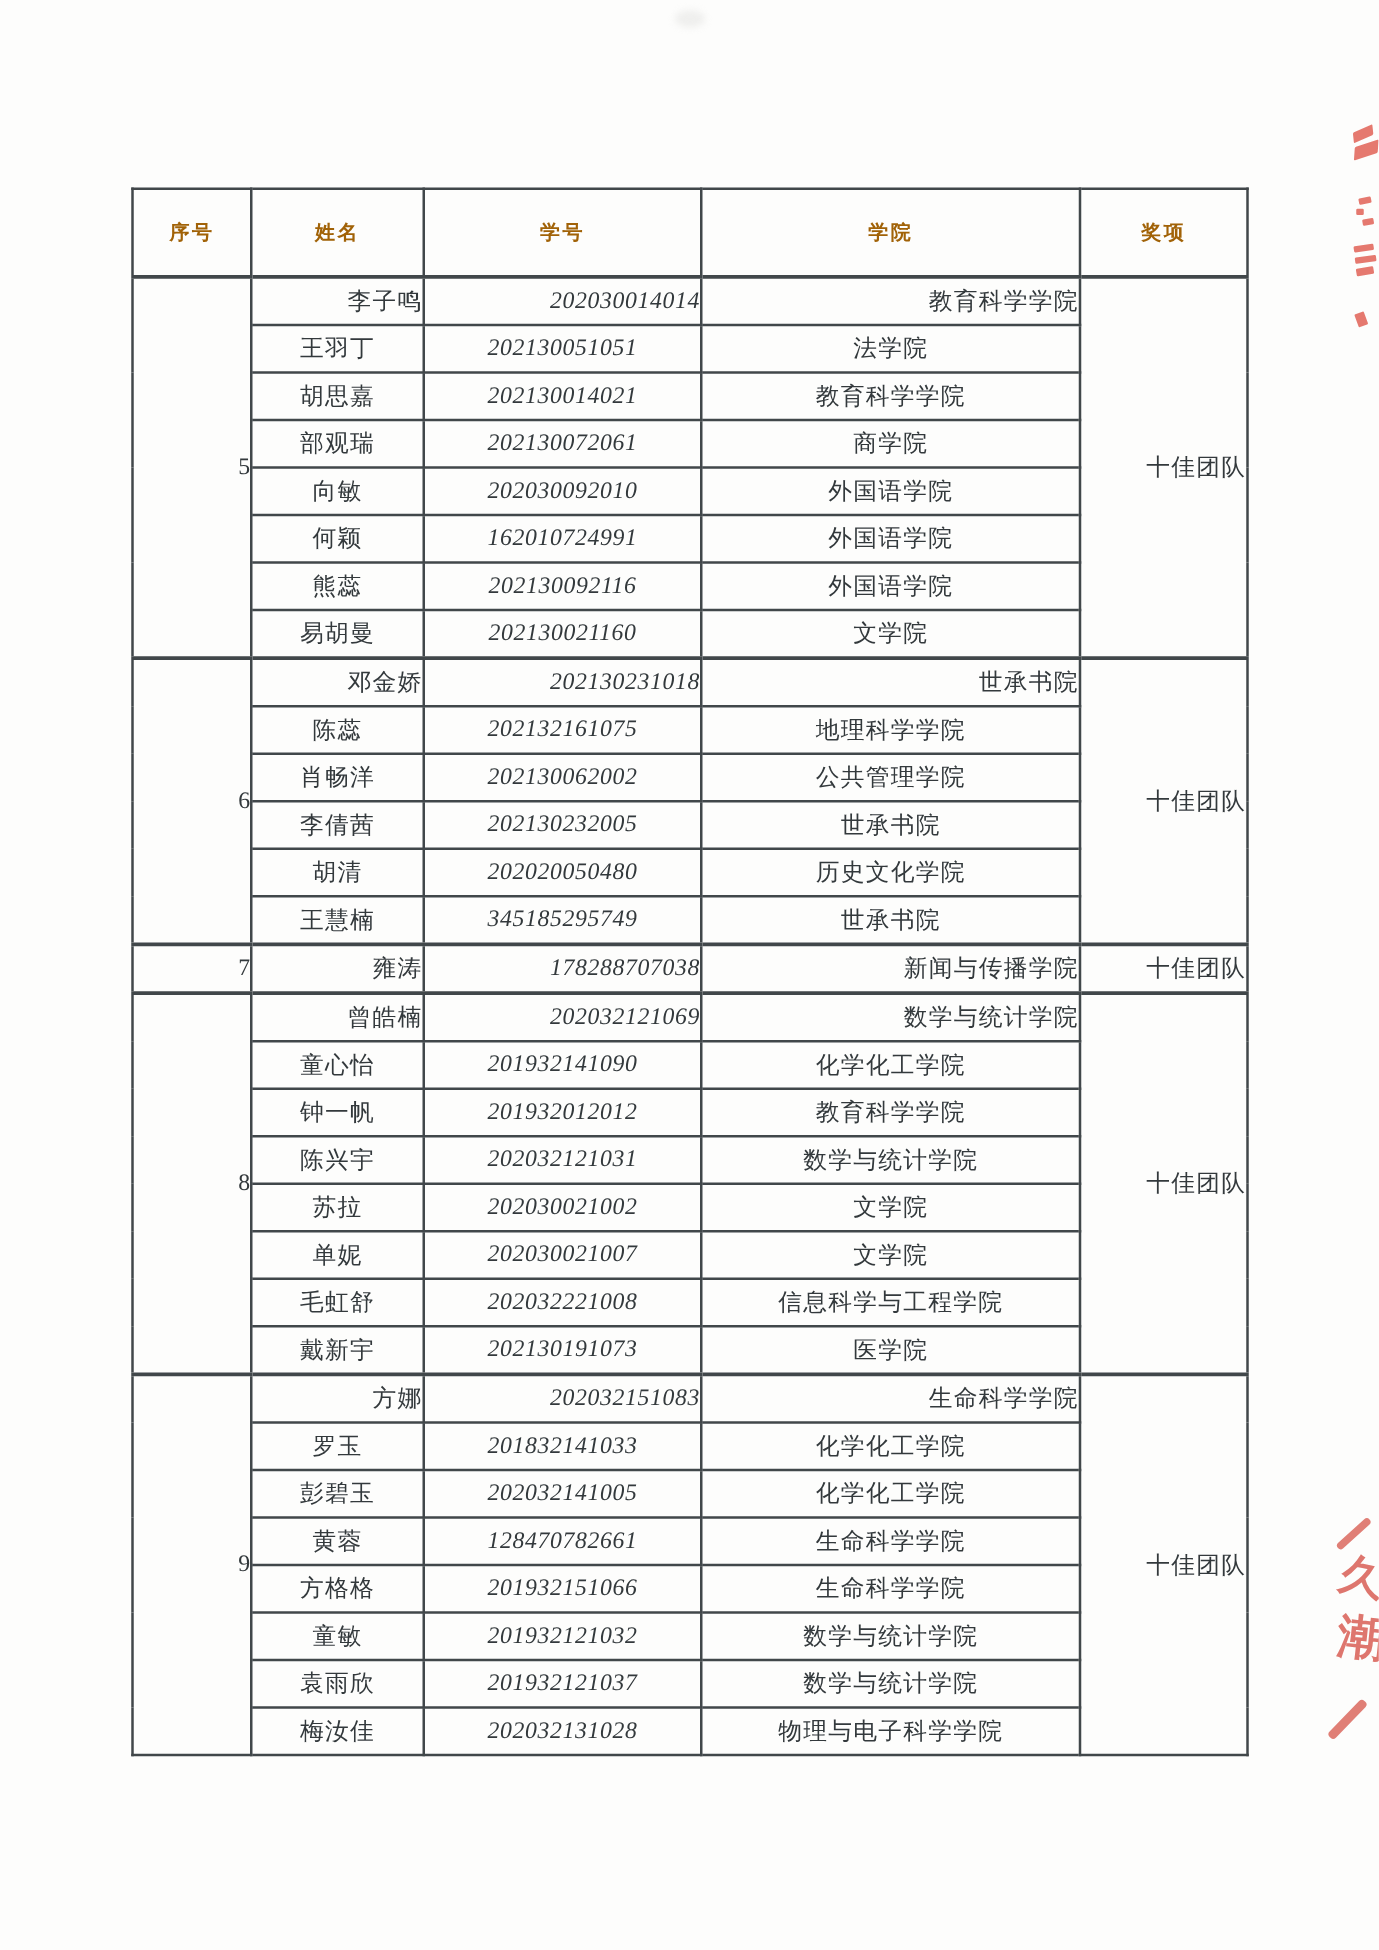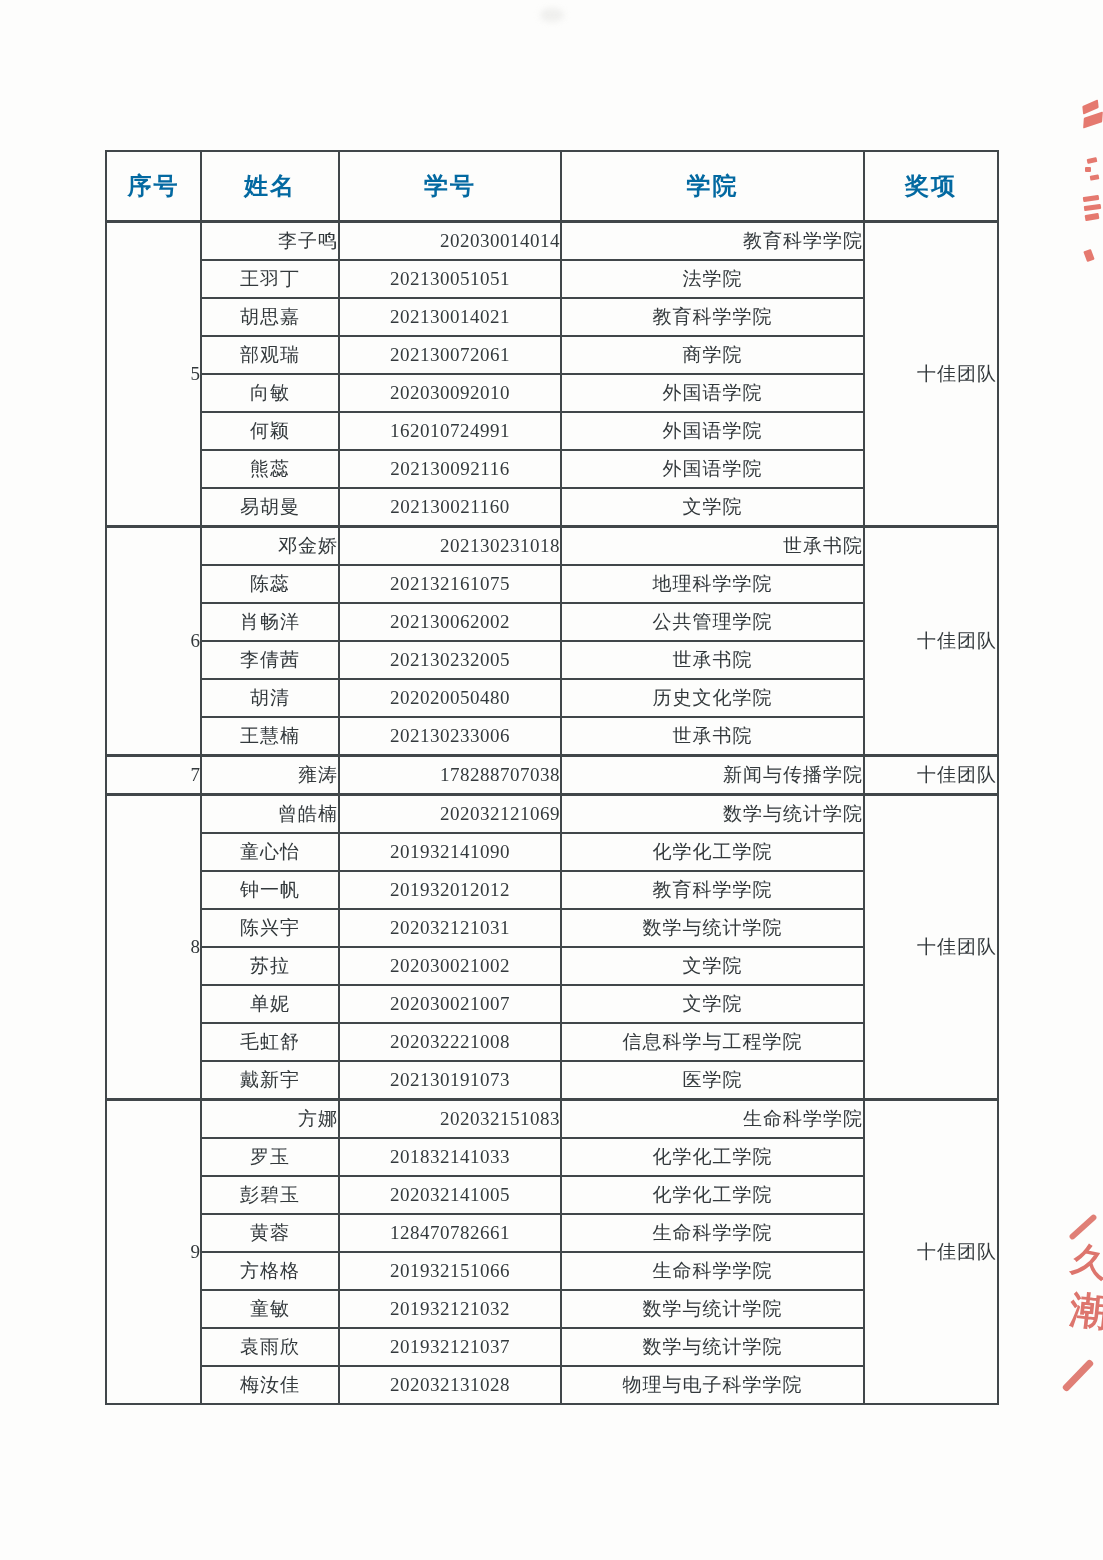--- a/index.html
+++ b/index.html
@@ -43,42 +43,43 @@
     border: 2px solid #41474a;
     text-align: center;
     vertical-align: middle;
     padding: 0;
     background: transparent;
     overflow: hidden;
     white-space: nowrap;
   }
   table.awards th {
     height: 68px;
-    font-size: 24px;
+    font-size: 16px;
     font-weight: 700;
     letter-spacing: 2px;
-    color: #0369a1;
+    color: #a16207;
     border-bottom-width: 3px;
   }
   table.awards td {
     height: 36px;
     font-size: 19px;
     color: #33393c;
   }
   table.awards tr.group-start td {
     border-top-width: 3px;
     text-align: right;
   }
   td.col-no {
     font-size: 18px;
     font-family: "Liberation Serif", "DejaVu Serif", serif;
   }
   td.col-id {
     font-size: 20px;
     letter-spacing: 0.5px;
+    font-style: italic;
   }
   td.col-name, td.col-college, td.col-award {
     letter-spacing: 1px;
   }
   .footer {
     position: absolute;
     left: 0;
     right: 0;
     top: 1566px;
     text-align: left;
@@ -211,21 +212,21 @@
           <td class="col-id">202130232005</td>
           <td class="col-college">世承书院</td>
         </tr>
         <tr>
           <td class="col-name">胡清</td>
           <td class="col-id">202020050480</td>
           <td class="col-college">历史文化学院</td>
         </tr>
         <tr>
           <td class="col-name">王慧楠</td>
-          <td class="col-id">202130233006</td>
+          <td class="col-id">345185295749</td>
           <td class="col-college">世承书院</td>
         </tr>
         <tr class="group-start">
           <td rowspan="1" class="col-no">7</td>
           <td class="col-name">雍涛</td>
           <td class="col-id">178288707038</td>
           <td class="col-college">新闻与传播学院</td>
           <td rowspan="1" class="col-award">十佳团队</td>
         </tr>
         <tr class="group-start">

